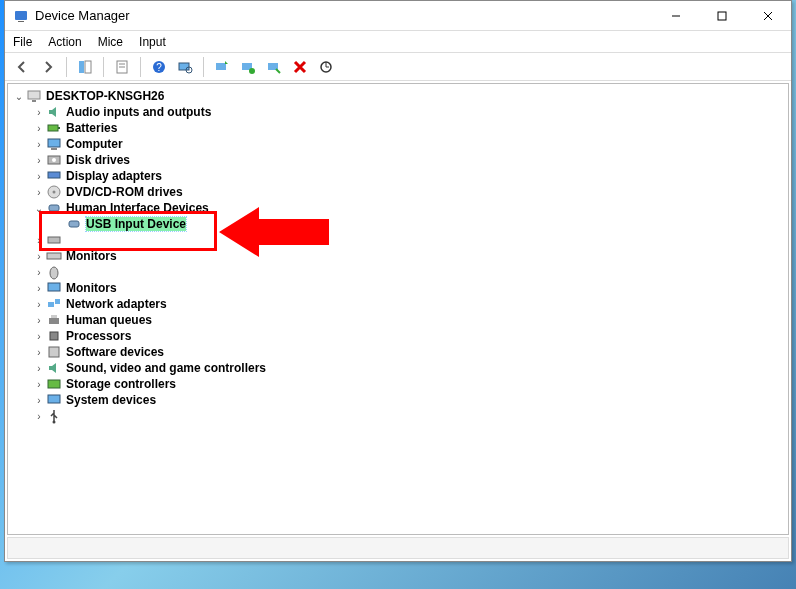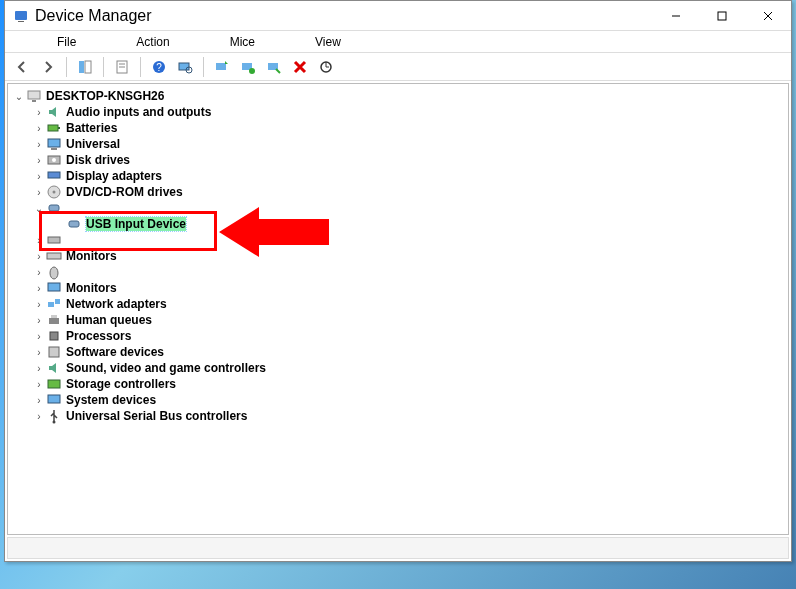--- a/index.html
+++ b/index.html
@@ -1,24 +1,24 @@
 <!DOCTYPE html>
 <html><head>
 <meta charset="utf-8">
 <style>
 * { box-sizing: border-box; margin: 0; padding: 0; font-family: "Segoe UI", Tahoma, sans-serif; }
 body { background: linear-gradient(135deg, #1e90ff 0%, #87ceeb 50%, #4682b4 100%); width: 796px; height: 589px; overflow: hidden; position: relative; }
 .window { position: absolute; top: 0; left: 4px; width: 788px; height: 562px; background: #fff; border: 1px solid #888; box-shadow: 2px 2px 3px rgba(0,0,0,0.2); }
 .titlebar { height: 30px; display: flex; align-items: center; padding-left: 8px; border-bottom: 1px solid #ddd; }
 .titlebar .app-icon { width: 16px; height: 16px; margin-right: 6px; }
-.titlebar .title { font-size: 16px; flex: 1; }
+.titlebar .title { font-size: 13px; flex: 1; }
 .titlebar .win-controls { display: flex; }
 .titlebar .win-btn { width: 46px; height: 30px; display: flex; align-items: center; justify-content: center; font-size: 14px; cursor: pointer; }
 .menubar { height: 22px; display: flex; align-items: center; padding-left: 8px; gap: 16px; font-size: 12px; border-bottom: 1px solid #ddd; }
-.menubar span { cursor: pointer; margin-left: 44px; }
+.menubar span { cursor: pointer; }
 .toolbar { height: 28px; display: flex; align-items: center; padding-left: 6px; gap: 4px; border-bottom: 1px solid #ddd; }
 .toolbar .tbtn { width: 22px; height: 22px; display: flex; align-items: center; justify-content: center; cursor: pointer; border: 1px solid transparent; }
 .toolbar .sep { width: 1px; height: 20px; background: #ccc; margin: 0 3px; }
 .tree-area { position: absolute; top: 82px; left: 2px; right: 2px; bottom: 26px; border: 1px solid #bbb; overflow: auto; font-size: 12px; padding: 4px 0; }
 .tree-node { display: flex; align-items: center; height: 16px; padding: 1px 0; white-space: nowrap; }
 .chevron { width: 14px; text-align: center; color: #555; font-size: 10px; cursor: pointer; user-select: none; }
 .node-icon { width: 16px; height: 16px; margin-right: 4px; display: inline-flex; align-items: center; justify-content: center; }
 .node-label { cursor: pointer; font-weight: bold; }
 .selected { background: #86efac; outline: 1px dotted #99cfff; }
 .statusbar { position: absolute; bottom: 2px; left: 2px; right: 2px; height: 22px; border: 1px solid #ddd; background: #f5f5f5; }
@@ -57,21 +57,21 @@
             <line x1="9" y1="1" x2="1" y2="9" stroke="#000"></line>
           </svg>
         </div>
     </div>
   </div>
 
   <div class="menubar">
     <span>File</span>
     <span>Action</span>
     <span>Mice</span>
-    <span>View</span>
+    <span>Input</span>
   </div>
 
   <div class="toolbar">
     <div class="tbtn">
         <svg class="ic" viewBox="0 0 16 16">
           <path d="M10 3 L5 8 L10 13" fill="none" stroke="#555" stroke-width="2"></path>
         </svg>
       </div>
     <div class="tbtn">
         <svg class="ic" viewBox="0 0 16 16">
@@ -169,21 +169,21 @@
         <span class="node-label">Batteries</span>
       </div>
       <div class="tree-node" style="padding-left:24px">
         <span class="chevron">›</span>
         <span class="node-icon">
           <svg class="ic" viewBox="0 0 16 16">
             <rect x="2" y="3" width="12" height="8" fill="#6ab0e8" stroke="#357"></rect>
             <rect x="5" y="12" width="6" height="2" fill="#888"></rect>
           </svg>
         </span>
-        <span class="node-label">Universal</span>
+        <span class="node-label">Computer</span>
       </div>
       <div class="tree-node" style="padding-left:24px">
         <span class="chevron">›</span>
         <span class="node-icon">
           <svg class="ic" viewBox="0 0 16 16">
             <rect x="2" y="4" width="12" height="8" fill="#bbb" stroke="#666"></rect>
             <circle cx="8" cy="8" r="2" fill="#fff"></circle>
           </svg>
         </span>
         <span class="node-label">Disk drives</span>
@@ -207,20 +207,21 @@
         </span>
         <span class="node-label">DVD/CD-ROM drives</span>
       </div>
       <div class="tree-node" style="padding-left:24px">
         <span class="chevron">⌄</span>
         <span class="node-icon">
           <svg class="ic" viewBox="0 0 16 16">
             <rect x="3" y="5" width="10" height="6" rx="2" fill="#8ac" stroke="#468"></rect>
           </svg>
         </span>
+        <span class="node-label">Human Interface Devices</span>
       </div>
       <div class="tree-node" style="padding-left:58px">
         <span class="node-icon">
           <svg class="ic" viewBox="0 0 16 16">
             <rect x="3" y="5" width="10" height="6" rx="2" fill="#8ac" stroke="#468"></rect>
           </svg>
         </span>
         <span class="node-label selected">USB Input Device</span>
       </div>
       <div class="tree-node" style="padding-left:24px">
@@ -324,21 +325,20 @@
         <span class="node-label">System devices</span>
       </div>
       <div class="tree-node" style="padding-left:24px">
         <span class="chevron">›</span>
         <span class="node-icon">
           <svg class="ic" viewBox="0 0 16 16">
             <path d="M8 2 L8 14 M8 5 L5 8 M8 7 L11 10" stroke="#444" fill="none" stroke-width="1.5"></path>
             <circle cx="8" cy="14" r="1.5" fill="#444"></circle>
           </svg>
         </span>
-        <span class="node-label">Universal Serial Bus controllers</span>
       </div>
     </div>
 
   <div class="statusbar"></div>
 
   <div class="highlight-box" style="top:210px; left:34px; width:178px; height:40px;"></div>
   <svg class="arrow-annot" style="top:196px; left:214px; width:120px; height:70px;">
     <polygon points="0,35 40,10 40,22 110,22 110,48 40,48 40,60" fill="red"></polygon>
   </svg>
 

